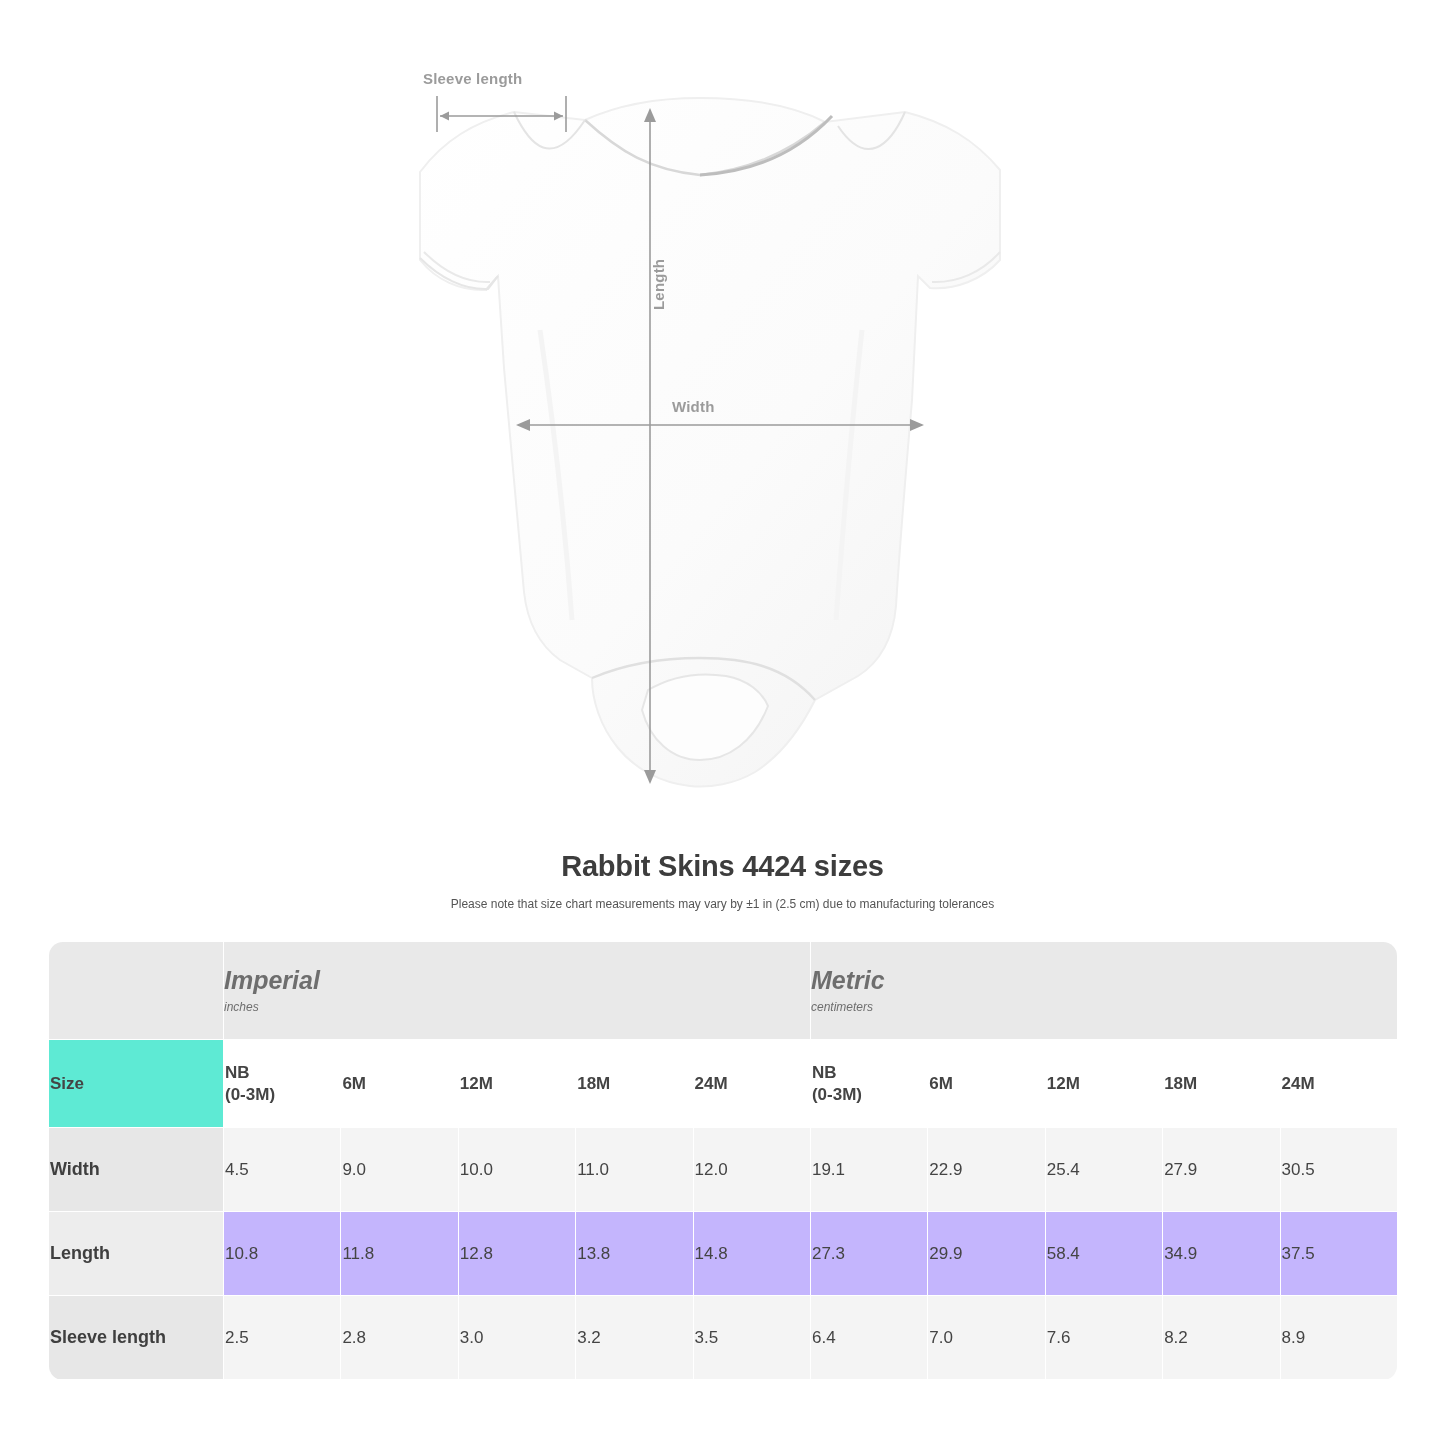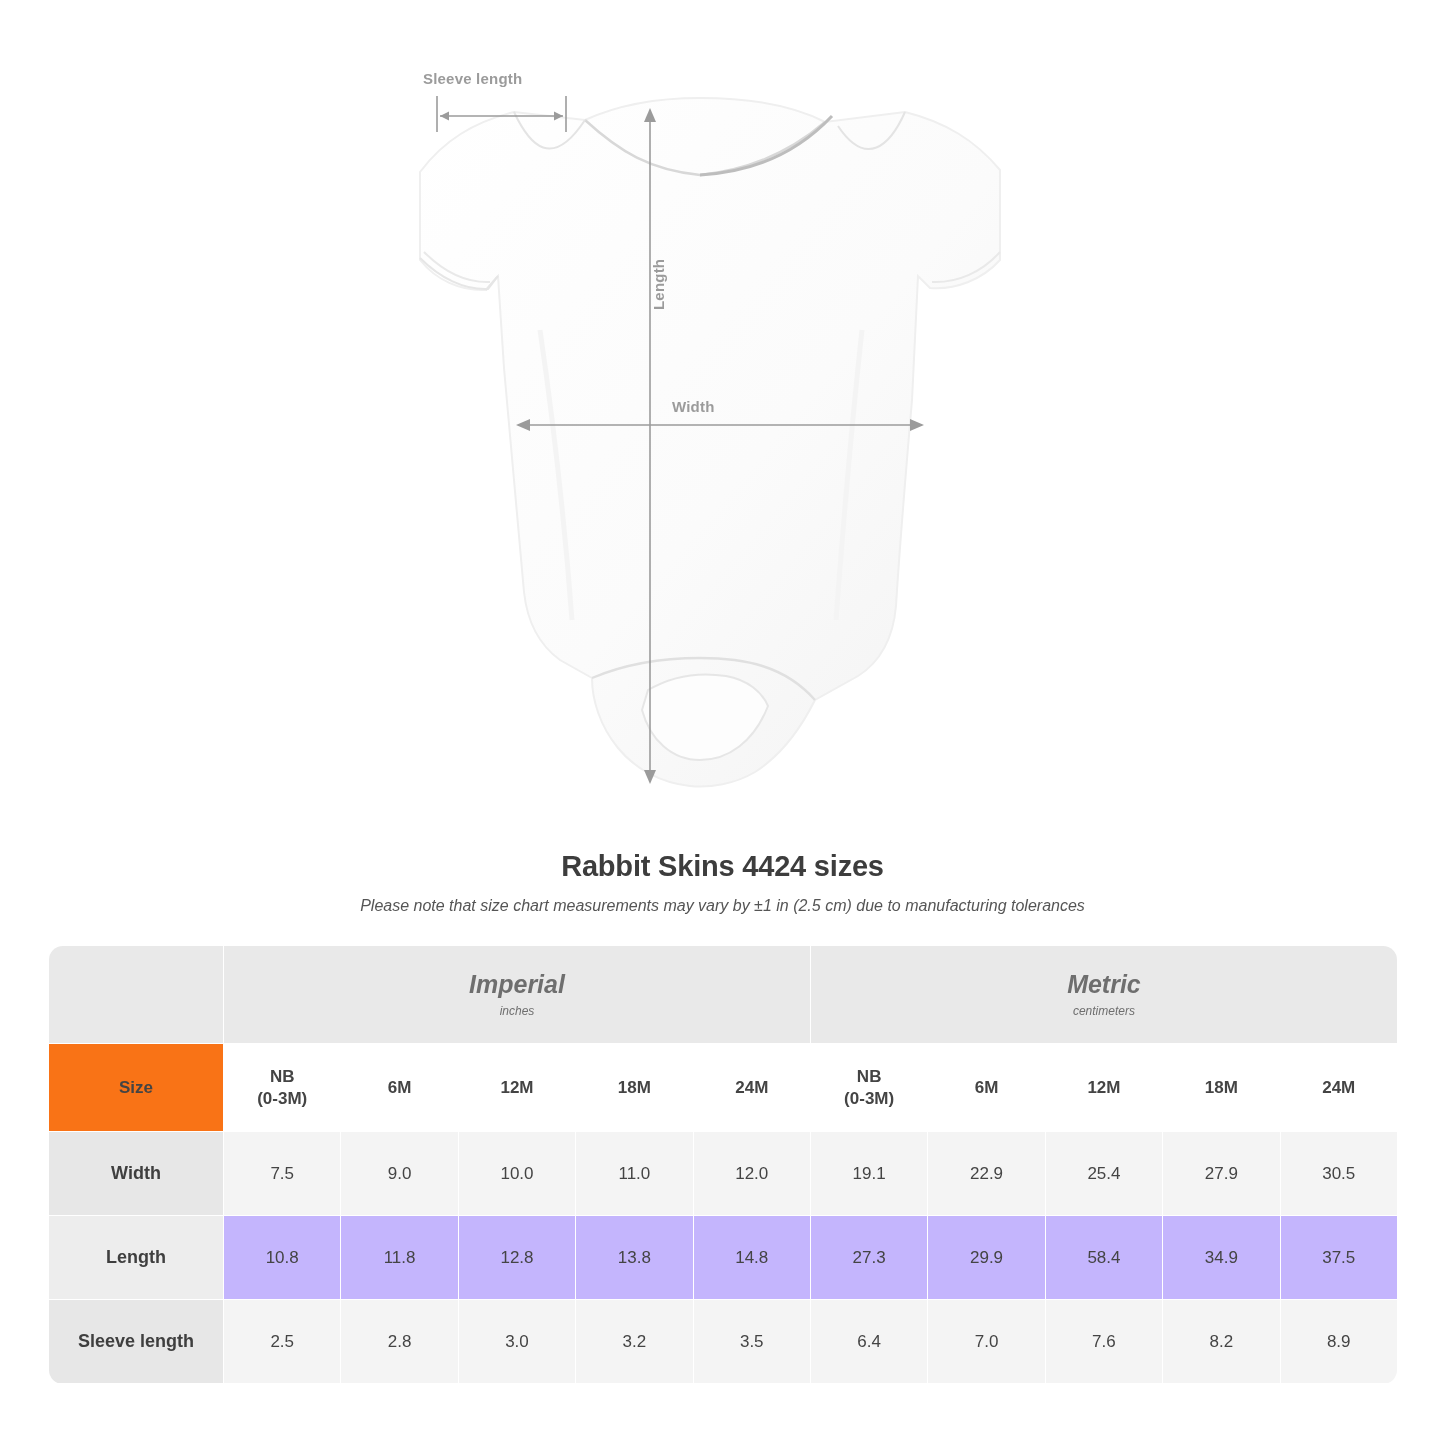--- a/index.html
+++ b/index.html
@@ -50,38 +50,37 @@
     margin-top: 20px;
   }
   .chart-title {
     font-size: 29px;
     font-weight: bold;
     color: #3d3d3d;
     margin: 0;
     letter-spacing: -0.2px;
   }
   .chart-note {
-    font-size: 16px;
-    font-style: italic;
+    font-size: 12px;
     color: #555555;
     margin: 14px 0 0 0;
   }
 
   
   .table-wrap {
     margin: 30px 48px 0 48px;
   }
   table.size-table {
     width: 1349px;
     border-collapse: collapse;
     table-layout: fixed;
   }
   table.size-table td, table.size-table th {
     border: 1px solid #ffffff;
-    text-align: center;
+    text-align: left;
     vertical-align: middle;
     font-size: 17px;
     color: #444444;
   }
   
   .unit-row td {
     background: #e9e9e9;
     height: 98px;
     padding: 0;
   }
@@ -103,21 +102,21 @@
   }
   .size-row td {
     background: #ffffff;
     height: 88px;
     font-weight: bold;
     color: #3f3f3f;
     font-size: 17px;
     line-height: 1.25;
   }
   .size-row td.rowhead {
-    background: #f97316;
+    background: #5eead4;
   }
   .data-row td {
     height: 84px;
     background: #c4b5fd;
   }
   .data-row.alt td {
     background: #f4f4f4;
   }
   .data-row td.rowhead {
     background: #ededed;
@@ -271,21 +270,21 @@
           <td>
             <div>18M</div>
           </td>
           <td>
             <div>24M</div>
           </td>
         </tr>
 
         <tr class="data-row alt">
           <td class="rowhead">Width</td>
-          <td>7.5</td>
+          <td>4.5</td>
           <td>9.0</td>
           <td>10.0</td>
           <td>11.0</td>
           <td>12.0</td>
           <td>19.1</td>
           <td>22.9</td>
           <td>25.4</td>
           <td>27.9</td>
           <td>30.5</td>
         </tr>

